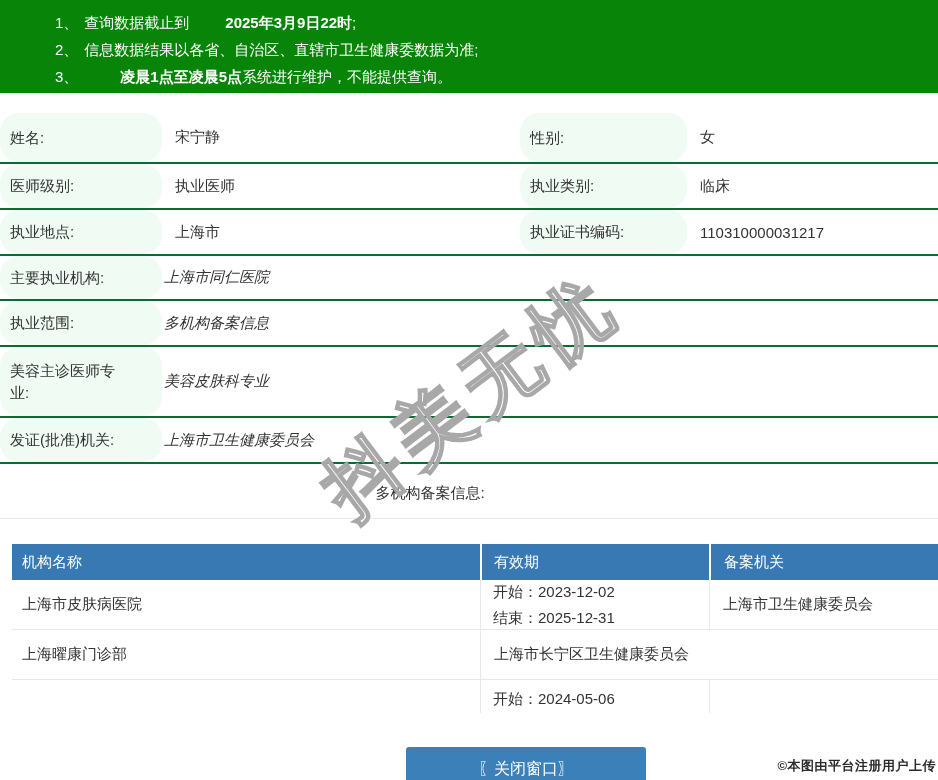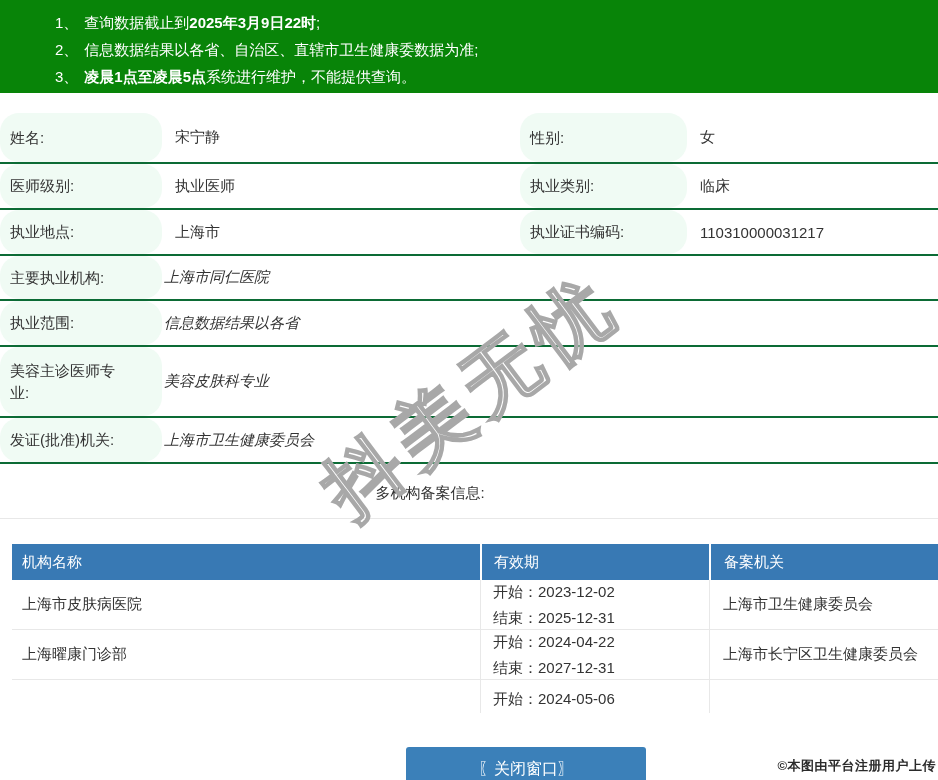--- a/index.html
+++ b/index.html
@@ -10,21 +10,21 @@
     background:#fff; overflow:hidden; color:#333; font-size:15px;
   }
 
   
   .banner {
     position:absolute; left:0; top:0; width:938px; height:93px;
     background:#088408; color:#fff; padding:9px 0 0 55px;
   }
   .banner .line { height:27px; line-height:27px; white-space:nowrap; font-size:15px; }
   .banner .num { margin-right:6px; }
-  .banner .b { font-weight:700; }
+  .banner .b { font-weight:700;margin-left:36px; }
 
   
   .info-table { position:absolute; left:0; top:113px; width:938px; }
   .irow { display:flex; border-bottom:2px solid #0c6b35; align-items:stretch; }
   .icell { display:flex; align-items:center; }
   .ilabel { background:#f0fbf4; padding-left:10px; padding-right:40px; line-height:22px;border-radius:19px; }
   .l1 { width:162px; }
   .v1 { width:358px; padding-left:13px; }
   .l2 { width:167px; padding-right:20px; }
   .v2 { flex:1; padding-left:13px; }
@@ -120,21 +120,21 @@
       <div class="icell v2">110310000031217</div>
     </div>
 
     <div class="irow h45">
       <div class="icell ilabel l1">主要执业机构:</div>
       <div class="icell vfill">上海市同仁医院</div>
     </div>
 
     <div class="irow h46">
       <div class="icell ilabel l1">执业范围:</div>
-      <div class="icell vfill">信息数据结果以各省</div>
+      <div class="icell vfill">多机构备案信息</div>
     </div>
 
     <div class="irow h71">
       <div class="icell ilabel l1">美容主诊医师专业:</div>
       <div class="icell vfill">美容皮肤科专业</div>
     </div>
 
     <div class="irow h46">
       <div class="icell ilabel l1">发证(批准)机关:</div>
       <div class="icell vfill">上海市卫生健康委员会</div>
@@ -156,24 +156,20 @@
       <div class="fc fc1">上海市皮肤病医院</div>
       <div class="fc fc2 validity">
         <span>开始：2023-12-02</span>
         <span>结束：2025-12-31</span>
       </div>
       <div class="fc fc3">上海市卫生健康委员会</div>
     </div>
 
     <div class="frow">
       <div class="fc fc1">上海曜康门诊部</div>
-      <div class="fc fc2 validity">
-        <span>开始：2024-04-22</span>
-        <span>结束：2027-12-31</span>
-      </div>
       <div class="fc fc3">上海市长宁区卫生健康委员会</div>
     </div>
 
     <div class="fpartial">
       <div class="fc fc1"></div>
       <div class="fc fc2">开始：2024-05-06</div>
       <div class="fc fc3"></div>
     </div>
   </div>
 

